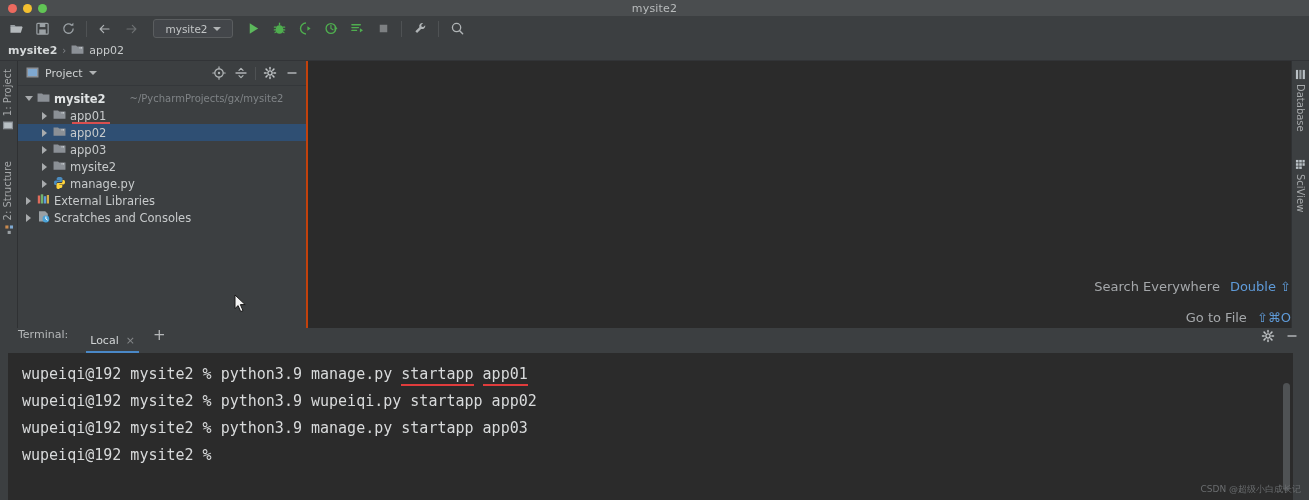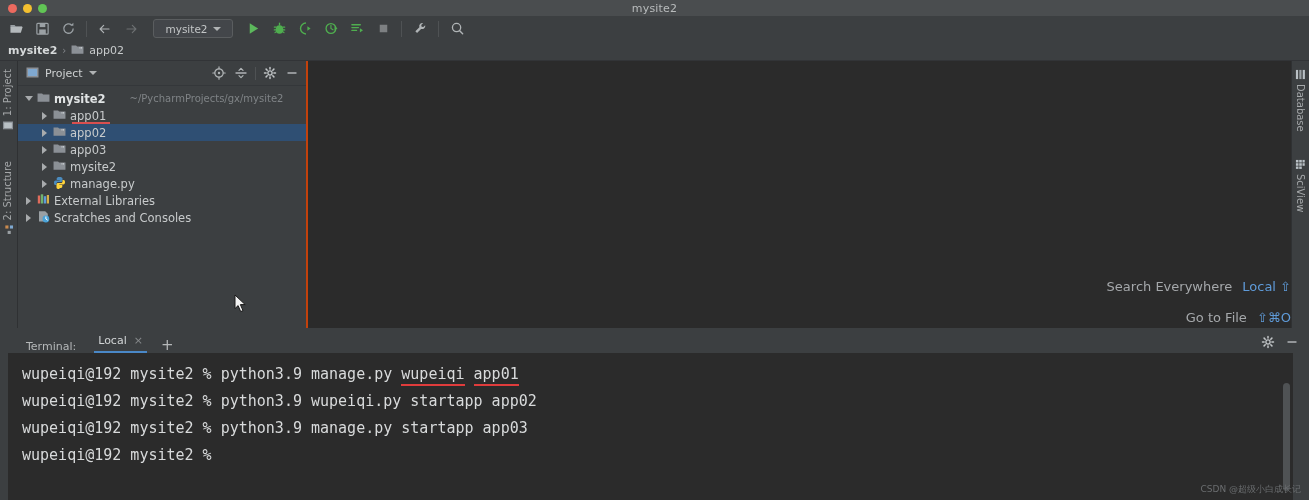--- a/index.html
+++ b/index.html
@@ -124,22 +124,22 @@
   }
   .hint-row { display: flex; align-items: baseline; font-size: 13px; color: #a5a8ab; }
   .hint-key { color: #5f9bd9; margin-left: 10px; }
 
   
   .terminal {
     position: absolute; left: 0; top: 328px; width: 1309px; height: 172px;
     background: #3c3f41;
   }
   .term-header {
-    height: 25px; display: flex; align-items: flex-end; gap: 0px;
-    padding-left: 26px; background: #3c3f41;
+    height: 25px; display: flex; align-items: flex-start; gap: 0px;
+    padding-left: 18px; background: #3c3f41;
   }
   .term-label { font-size: 11px; color: #b5b8b9; margin-right: 14px; }
   .term-tab {
     position: relative; display: flex; align-items: center; gap: 7px;
     padding: 0 8px; height: 25px; font-size: 11px; color: #d2d5d6;
   }
   .term-tab .underline {
     position: absolute; left: 4px; right: 4px; bottom: 0; height: 2px; background: #4a88c7;
   }
   .term-x { color: #85888a; font-size: 11px; }
@@ -496,21 +496,21 @@
         </span>
         <span class="row-label">Scratches and Consoles</span>
       </div>
     </div>
   </div>
 
   <div class="editor">
     <div class="hints">
       <div class="hint-row">
         <span>Search Everywhere</span>
-        <span class="hint-key">Local ⇧</span>
+        <span class="hint-key">Double ⇧</span>
       </div>
       <div class="hint-row">
         <span>Go to File</span>
         <span class="hint-key">⇧⌘O</span>
       </div>
     </div>
   </div>
 
   <div class="terminal">
     <div class="term-header">
@@ -532,21 +532,21 @@
         </span>
         <span>
           <svg width="14" height="14" viewBox="0 0 14 14">
               <path d="M3 7h8" stroke="#b0b4b6" stroke-width="1.4" stroke-linecap="round"></path>
             </svg>
         </span>
       </div>
     </div>
 
     <div class="term-body">
-      <div class="term-line"><span>wupeiqi@192 mysite2 % </span><span>python3.9 manage.py </span><span class="ul">wupeiqi</span><span> </span><span class="ul">app01</span></div>
+      <div class="term-line"><span>wupeiqi@192 mysite2 % </span><span>python3.9 manage.py </span><span class="ul">startapp</span><span> </span><span class="ul">app01</span></div>
       <div class="term-line"><span>wupeiqi@192 mysite2 % </span><span>python3.9 wupeiqi.py startapp app02</span></div>
       <div class="term-line"><span>wupeiqi@192 mysite2 % </span><span>python3.9 manage.py startapp app03</span></div>
       <div class="term-line"><span>wupeiqi@192 mysite2 % </span><span></span></div>
       <div class="term-scroll"></div>
     </div>
   </div>
 
   <div class="watermark">CSDN @超级小白成长记</div>
 
   <div class="cursor">

